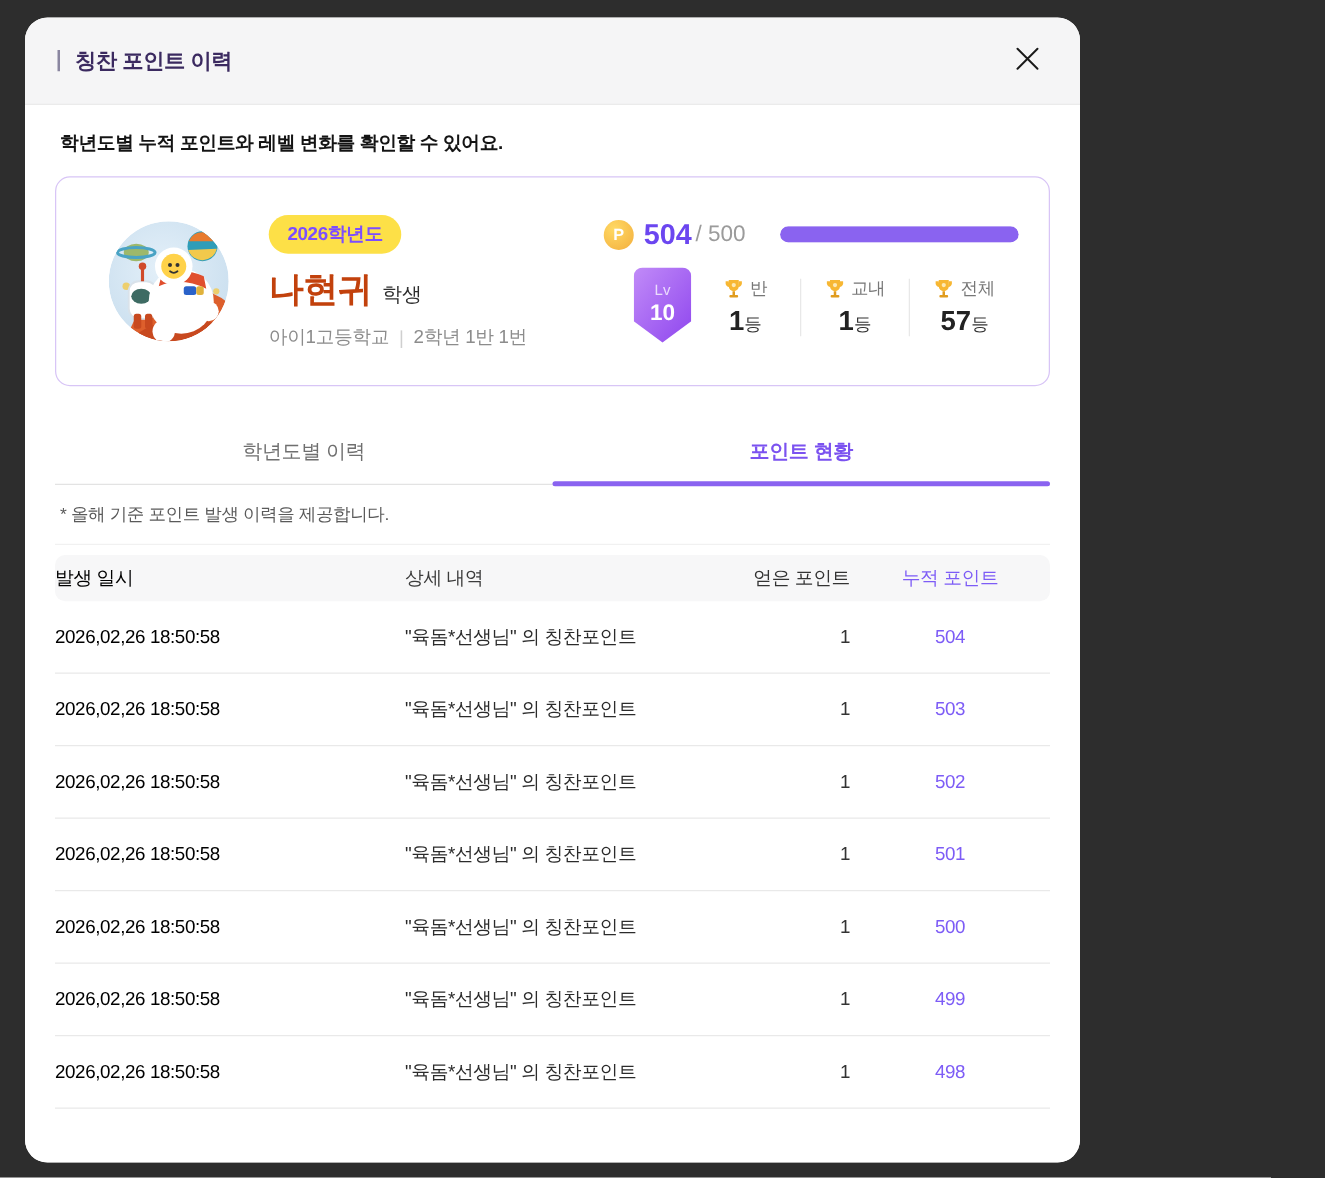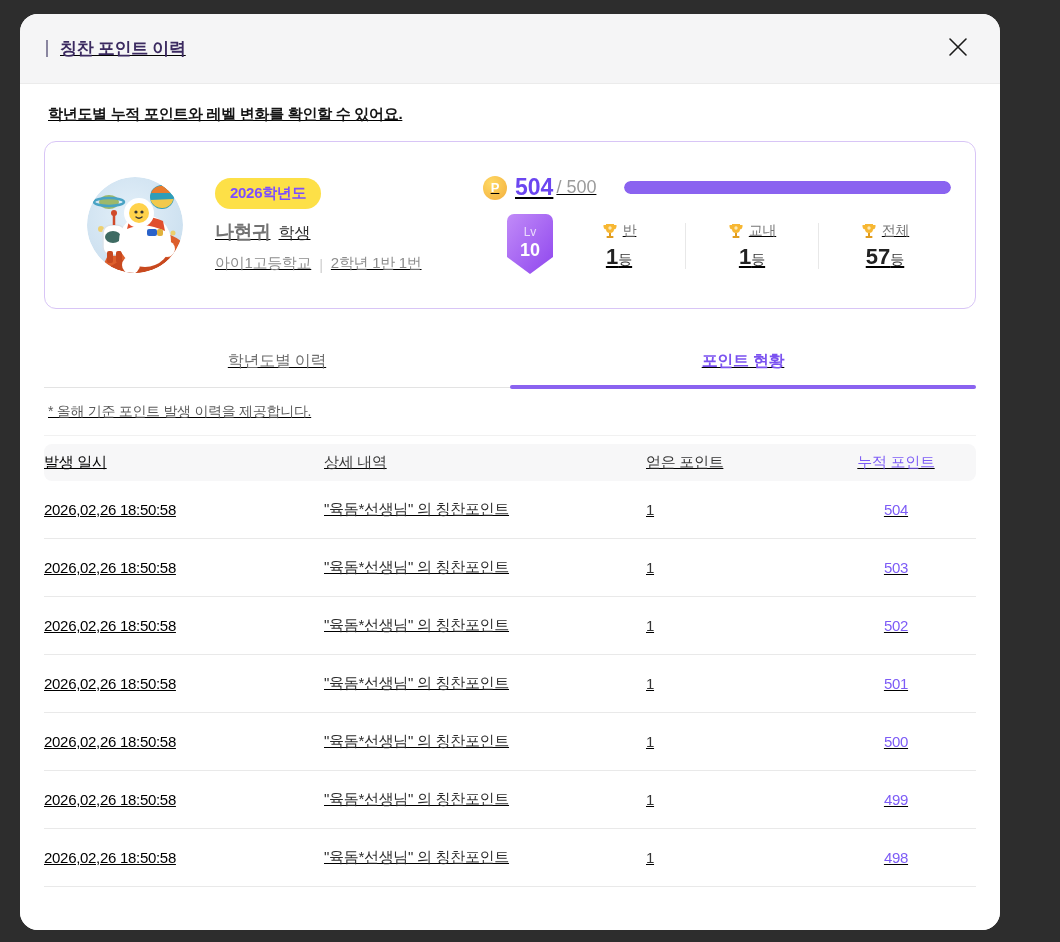--- a/index.html
+++ b/index.html
@@ -4,24 +4,23 @@
 <style>
   * { margin:0; padding:0; box-sizing:border-box; }
   html,body { width:1060px; height:942px; overflow:hidden; }
   body {
     background:#2d2d2d;
     font-family:"Liberation Sans","DejaVu Sans",sans-serif;
     position:relative;
   }
   .modal {
     position:absolute; left:20px; top:14px;
-    width:980px; height:916px;
+    width:844px; height:916px;
     background:#ffffff; border-radius:18px;
     overflow:hidden;
-    text-decoration:underline;
   }
   
   .modal-header {
     height:70px; background:#f5f5f6;
     border-bottom:1px solid #ebebeb;
     display:flex; align-items:center; justify-content:space-between;
     padding:0 26px;
   }
   .title-wrap { display:flex; align-items:center; gap:12px; }
   .title-accent { width:2px; height:17px; background:#8a86a0; }
@@ -41,21 +40,21 @@
     padding:0 24px 0 42px;
   }
   .avatar { width:96px; height:96px; border-radius:50%; overflow:hidden; flex:0 0 96px; }
   .profile-info { margin-left:32px; flex:0 0 268px; }
   .year-badge {
     display:inline-block; background:#fde047; color:#7c4dff;
     font-size:15px; font-weight:bold; padding:6px 15px; border-radius:17px;
     letter-spacing:-0.3px;
   }
   .name-row { margin-top:10px; display:flex; align-items:baseline; gap:8px; }
-  .student-name { font-size:19px; font-weight:bold; color:#737373; letter-spacing:-0.5px; }
+  .student-name { font-size:28px; font-weight:bold; color:#c2410c; letter-spacing:-0.5px; }
   .student-role { font-size:16px; color:#2e2e2e; }
   .school-row { margin-top:9px; font-size:15px; color:#8c8c8c; display:flex; align-items:flex-end; gap:8px; letter-spacing:-0.3px; }
   .school-divider { color:#cfcfcf; }
   
   .points-section { flex:1; }
   .points-top { display:flex; align-items:center; }
   .coin {
     width:24px; height:24px; border-radius:50%;
     background:radial-gradient(circle at 35% 30%, #ffd964, #f3ae3d);
     color:#ffffff; font-size:13px; font-weight:bold;
@@ -98,21 +97,21 @@
     align-items:center; font-size:15px; color:#3c3c3c; font-weight:500;
     letter-spacing:-0.3px;
   }
   .trow {
     display:grid; grid-template-columns:220px 1fr 170px 160px;
     align-items:center; height:58px;
     border-bottom:1px solid #e9e9e9; font-size:15px; letter-spacing:-0.3px;
   }
   .c-date { text-align:left; color:#000000; }
   .c-detail { padding-left:60px; color:#2b2b2b; }
-  .c-earned { text-align:left; color:#333333; }
+  .c-earned { text-align:right; color:#333333; }
   .c-cum { text-align:center; color:#7d5cf6; }
   .thead .c-detail { color:#3c3c3c; }
   
   .bottom-fade { position:absolute; left:0; right:0; bottom:0; height:24px; background:#ffffff; }
   .scrollbar-thumb {
     position:absolute; left:996px; top:364px; width:4px; height:332px;
     background:#dcdcdc; border-radius:2px;
   }
 </style>
 </head>

